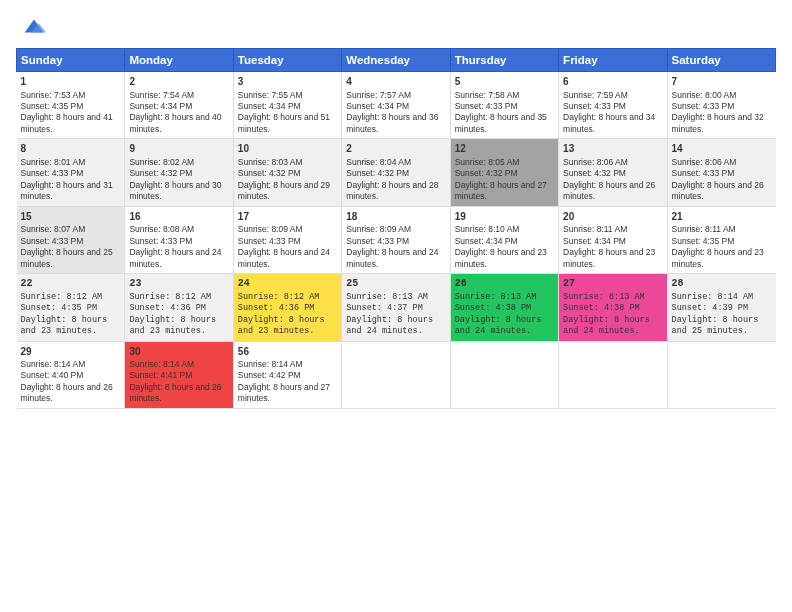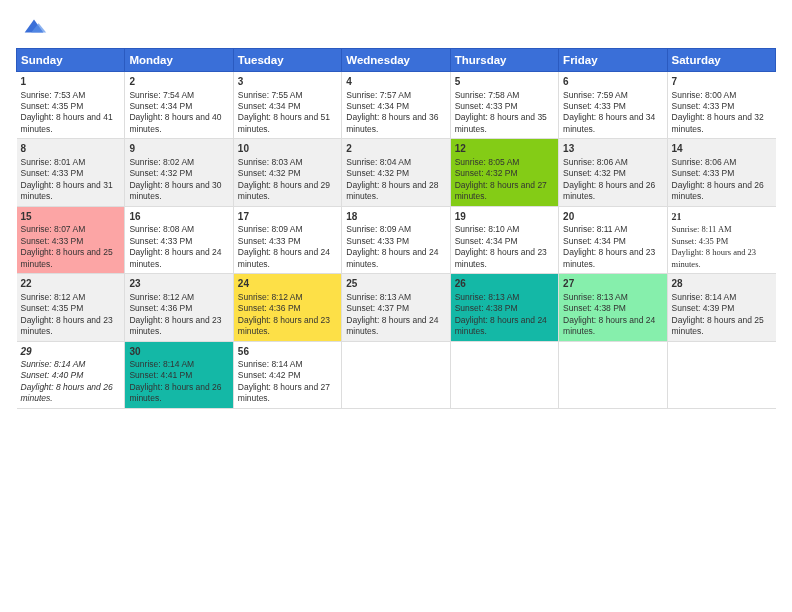--- a/index.html
+++ b/index.html
@@ -97,21 +97,21 @@
       display: block;
       margin-bottom: 1px;
     }
     .empty-cell {
       background: #fff;
     }
     
     .week-1 td { background-color: #fff; }
     .week-2 td { background-color: #f0f0f0; }
     .week-3 td { background-color: #fff; }
-    .week-4 td { background-color: #f0f0f0; }
+    .week-4 td { background-color: #f0f0f0; font-family: Liberation Mono, monospace; }
     .week-5 td { background-color: #fff; }
   </style>
 </head>
 <body>
 
 <div class="container">
   <div class="header">
     <div class="logo">
       <div class="logo-text">
         <span class="logo-general"></span>
@@ -148,45 +148,45 @@
           <td style="background-color: rgb(255, 255, 255);"><span class="day-num">4</span><span>Sunrise: 7:57 AM</span><br><span>Sunset: 4:34 PM</span><br><span>Daylight: 8 hours and 36 minutes.</span></td>
           <td style="background-color: rgb(255, 255, 255);"><span class="day-num">5</span><span>Sunrise: 7:58 AM</span><br><span>Sunset: 4:33 PM</span><br><span>Daylight: 8 hours and 35 minutes.</span></td>
           <td style="background-color: rgb(255, 255, 255);"><span class="day-num">6</span><span>Sunrise: 7:59 AM</span><br><span>Sunset: 4:33 PM</span><br><span>Daylight: 8 hours and 34 minutes.</span></td>
           <td style="background-color: rgb(255, 255, 255);"><span class="day-num">7</span><span>Sunrise: 8:00 AM</span><br><span>Sunset: 4:33 PM</span><br><span>Daylight: 8 hours and 32 minutes.</span></td>
         </tr>
         <tr class="week-2">
           <td style="background-color: rgb(240, 240, 240);"><span class="day-num">8</span><span>Sunrise: 8:01 AM</span><br><span>Sunset: 4:33 PM</span><br><span>Daylight: 8 hours and 31 minutes.</span></td>
           <td style="background-color: rgb(240, 240, 240);"><span class="day-num">9</span><span>Sunrise: 8:02 AM</span><br><span>Sunset: 4:32 PM</span><br><span>Daylight: 8 hours and 30 minutes.</span></td>
           <td style="background-color: rgb(240, 240, 240);"><span class="day-num">10</span><span>Sunrise: 8:03 AM</span><br><span>Sunset: 4:32 PM</span><br><span>Daylight: 8 hours and 29 minutes.</span></td>
           <td style="background-color: rgb(240, 240, 240);"><span class="day-num">2</span><span>Sunrise: 8:04 AM</span><br><span>Sunset: 4:32 PM</span><br><span>Daylight: 8 hours and 28 minutes.</span></td>
-          <td style="background-color: #84cc16;"><span class="day-num">12</span><span>Sunrise: 8:05 AM</span><br><span>Sunset: 4:32 PM</span><br><span>Daylight: 8 hours and 27 minutes.</span></td>
+          <td style="background-color: #a3a3a3;"><span class="day-num">12</span><span>Sunrise: 8:05 AM</span><br><span>Sunset: 4:32 PM</span><br><span>Daylight: 8 hours and 27 minutes.</span></td>
           <td style="background-color: rgb(240, 240, 240);"><span class="day-num">13</span><span>Sunrise: 8:06 AM</span><br><span>Sunset: 4:32 PM</span><br><span>Daylight: 8 hours and 26 minutes.</span></td>
           <td style="background-color: rgb(240, 240, 240);"><span class="day-num">14</span><span>Sunrise: 8:06 AM</span><br><span>Sunset: 4:33 PM</span><br><span>Daylight: 8 hours and 26 minutes.</span></td>
         </tr>
         <tr class="week-3">
-          <td style="background-color: #fca5a5;"><span class="day-num">15</span><span>Sunrise: 8:07 AM</span><br><span>Sunset: 4:33 PM</span><br><span>Daylight: 8 hours and 25 minutes.</span></td>
+          <td style="background-color: #e5e5e5;"><span class="day-num">15</span><span>Sunrise: 8:07 AM</span><br><span>Sunset: 4:33 PM</span><br><span>Daylight: 8 hours and 25 minutes.</span></td>
           <td style="background-color: rgb(255, 255, 255);"><span class="day-num">16</span><span>Sunrise: 8:08 AM</span><br><span>Sunset: 4:33 PM</span><br><span>Daylight: 8 hours and 24 minutes.</span></td>
           <td style="background-color: rgb(255, 255, 255);"><span class="day-num">17</span><span>Sunrise: 8:09 AM</span><br><span>Sunset: 4:33 PM</span><br><span>Daylight: 8 hours and 24 minutes.</span></td>
           <td style="background-color: rgb(255, 255, 255);"><span class="day-num">18</span><span>Sunrise: 8:09 AM</span><br><span>Sunset: 4:33 PM</span><br><span>Daylight: 8 hours and 24 minutes.</span></td>
           <td style="background-color: rgb(255, 255, 255);"><span class="day-num">19</span><span>Sunrise: 8:10 AM</span><br><span>Sunset: 4:34 PM</span><br><span>Daylight: 8 hours and 23 minutes.</span></td>
           <td style="background-color: rgb(255, 255, 255);"><span class="day-num">20</span><span>Sunrise: 8:11 AM</span><br><span>Sunset: 4:34 PM</span><br><span>Daylight: 8 hours and 23 minutes.</span></td>
-          <td style="background-color: rgb(255, 255, 255); font-family: Liberation Serif, serif;"><span class="day-num">21</span><span>Sunrise: 8:11 AM</span><br><span>Sunset: 4:35 PM</span><br><span>Daylight: 8 hours and 23 minutes.</span></td>
+          <td style="background-color: rgb(255, 255, 255);"><span class="day-num">21</span><span>Sunrise: 8:11 AM</span><br><span>Sunset: 4:35 PM</span><br><span>Daylight: 8 hours and 23 minutes.</span></td>
         </tr>
         <tr class="week-4">
           <td style="background-color: rgb(240, 240, 240);"><span class="day-num">22</span><span>Sunrise: 8:12 AM</span><br><span>Sunset: 4:35 PM</span><br><span>Daylight: 8 hours and 23 minutes.</span></td>
           <td style="background-color: rgb(240, 240, 240);"><span class="day-num">23</span><span>Sunrise: 8:12 AM</span><br><span>Sunset: 4:36 PM</span><br><span>Daylight: 8 hours and 23 minutes.</span></td>
           <td style="background-color: #fde047;"><span class="day-num">24</span><span>Sunrise: 8:12 AM</span><br><span>Sunset: 4:36 PM</span><br><span>Daylight: 8 hours and 23 minutes.</span></td>
           <td style="background-color: rgb(240, 240, 240);"><span class="day-num">25</span><span>Sunrise: 8:13 AM</span><br><span>Sunset: 4:37 PM</span><br><span>Daylight: 8 hours and 24 minutes.</span></td>
-          <td style="background-color: #14b8a6;"><span class="day-num">26</span><span>Sunrise: 8:13 AM</span><br><span>Sunset: 4:38 PM</span><br><span>Daylight: 8 hours and 24 minutes.</span></td>
-          <td style="background-color: #86efac;"><span class="day-num">27</span><span>Sunrise: 8:13 AM</span><br><span>Sunset: 4:38 PM</span><br><span>Daylight: 8 hours and 24 minutes.</span></td>
+          <td style="background-color: #22c55e;"><span class="day-num">26</span><span>Sunrise: 8:13 AM</span><br><span>Sunset: 4:38 PM</span><br><span>Daylight: 8 hours and 24 minutes.</span></td>
+          <td style="background-color: #ec4899;"><span class="day-num">27</span><span>Sunrise: 8:13 AM</span><br><span>Sunset: 4:38 PM</span><br><span>Daylight: 8 hours and 24 minutes.</span></td>
           <td style="background-color: rgb(240, 240, 240);"><span class="day-num">28</span><span>Sunrise: 8:14 AM</span><br><span>Sunset: 4:39 PM</span><br><span>Daylight: 8 hours and 25 minutes.</span></td>
         </tr>
         <tr class="week-5">
-          <td style="background-color: rgb(255, 255, 255); font-style: italic;"><span class="day-num">29</span><span>Sunrise: 8:14 AM</span><br><span>Sunset: 4:40 PM</span><br><span>Daylight: 8 hours and 26 minutes.</span></td>
-          <td style="background-color: #14b8a6;"><span class="day-num">30</span><span>Sunrise: 8:14 AM</span><br><span>Sunset: 4:41 PM</span><br><span>Daylight: 8 hours and 26 minutes.</span></td>
+          <td style="background-color: rgb(255, 255, 255);"><span class="day-num">29</span><span>Sunrise: 8:14 AM</span><br><span>Sunset: 4:40 PM</span><br><span>Daylight: 8 hours and 26 minutes.</span></td>
+          <td style="background-color: #ef4444;"><span class="day-num">30</span><span>Sunrise: 8:14 AM</span><br><span>Sunset: 4:41 PM</span><br><span>Daylight: 8 hours and 26 minutes.</span></td>
           <td style="background-color: rgb(255, 255, 255);"><span class="day-num">56</span><span>Sunrise: 8:14 AM</span><br><span>Sunset: 4:42 PM</span><br><span>Daylight: 8 hours and 27 minutes.</span></td>
           <td class="empty-cell" style="background-color: rgb(255, 255, 255);"></td>
           <td class="empty-cell" style="background-color: rgb(255, 255, 255);"></td>
           <td class="empty-cell" style="background-color: rgb(255, 255, 255);"></td>
           <td class="empty-cell" style="background-color: rgb(255, 255, 255);"></td>
         </tr>
       </tbody>
   </table>
 </div>
 

